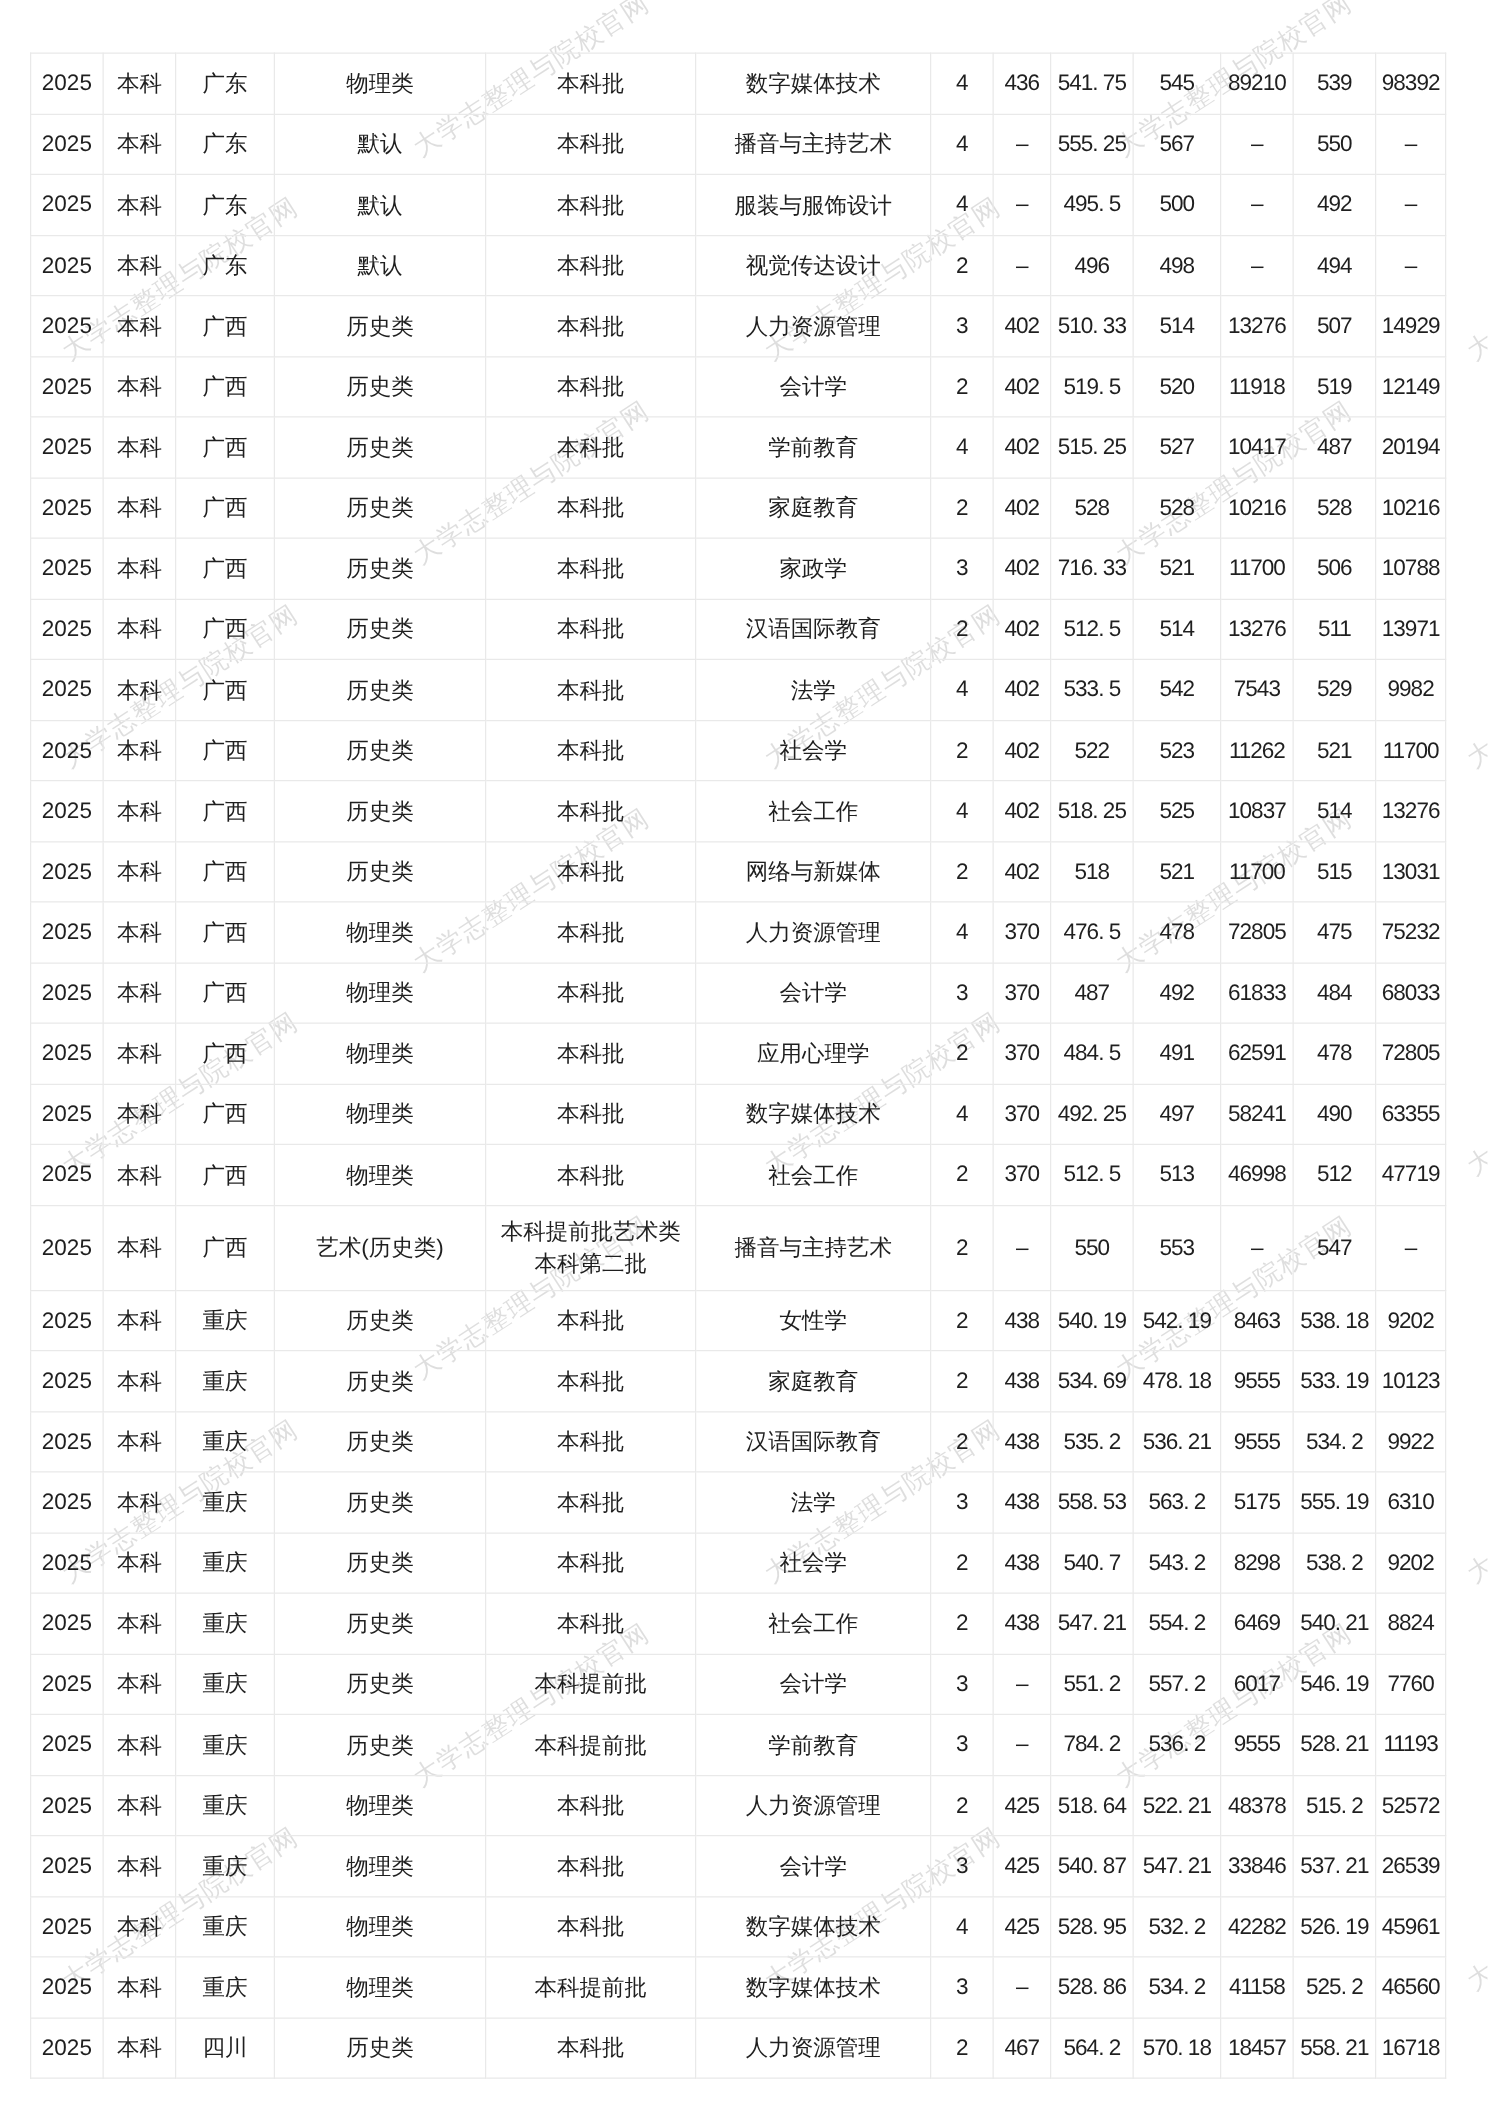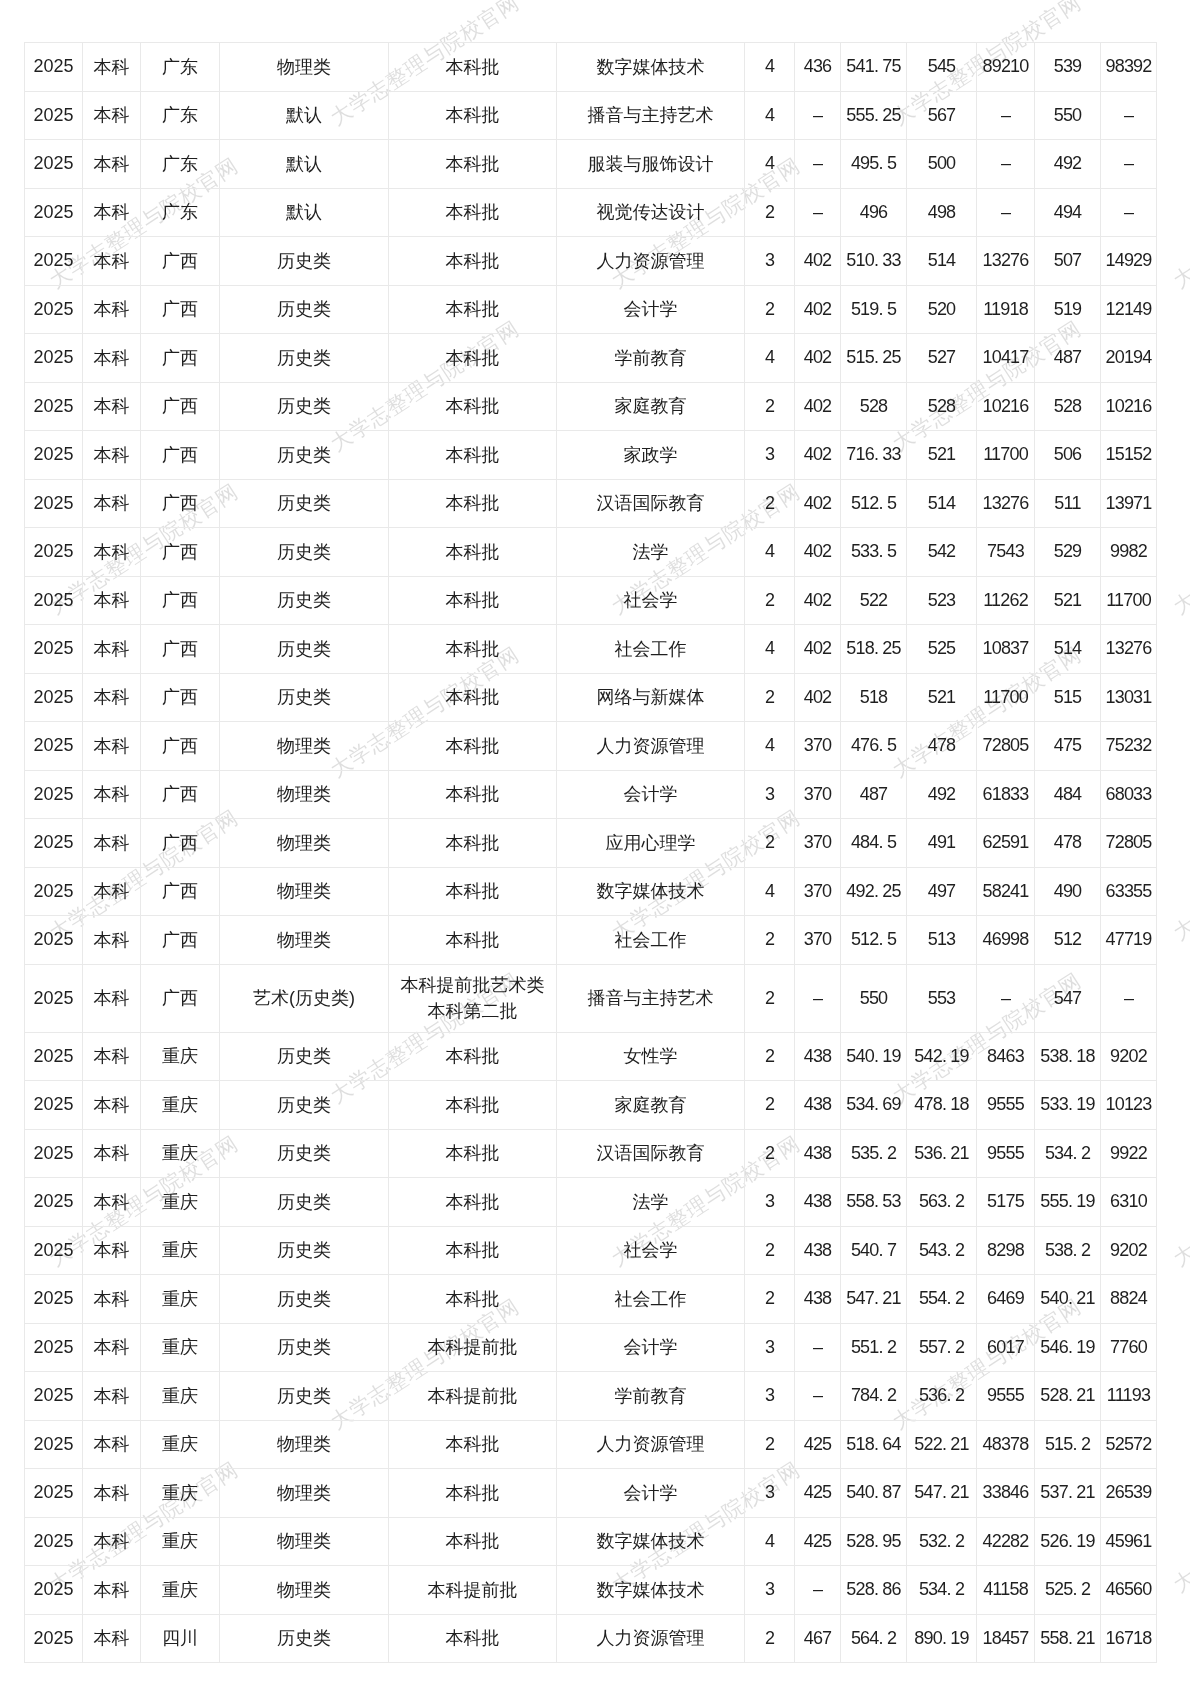--- a/index.html
+++ b/index.html
@@ -241,21 +241,21 @@
     <td>广西</td>
     <td>历史类</td>
     <td class="batch">本科批</td>
     <td>家政学</td>
     <td class="num">3</td>
     <td class="num">402</td>
     <td class="num">716. 33</td>
     <td class="num">521</td>
     <td class="num">11700</td>
     <td class="num">506</td>
-    <td class="num">15152</td>
+    <td class="num">10788</td>
   </tr>
       <tr>
     <td>2025</td>
     <td>本科</td>
     <td>广西</td>
     <td>历史类</td>
     <td class="batch">本科批</td>
     <td>汉语国际教育</td>
     <td class="num">2</td>
     <td class="num">402</td>
@@ -599,19 +599,19 @@
       <tr>
     <td>2025</td>
     <td>本科</td>
     <td>四川</td>
     <td>历史类</td>
     <td class="batch">本科批</td>
     <td>人力资源管理</td>
     <td class="num">2</td>
     <td class="num">467</td>
     <td class="num">564. 2</td>
-    <td class="num">890. 19</td>
+    <td class="num">570. 18</td>
     <td class="num">18457</td>
     <td class="num">558. 21</td>
     <td class="num">16718</td>
   </tr>
     </tbody>
 </table>
 
 </body></html>

